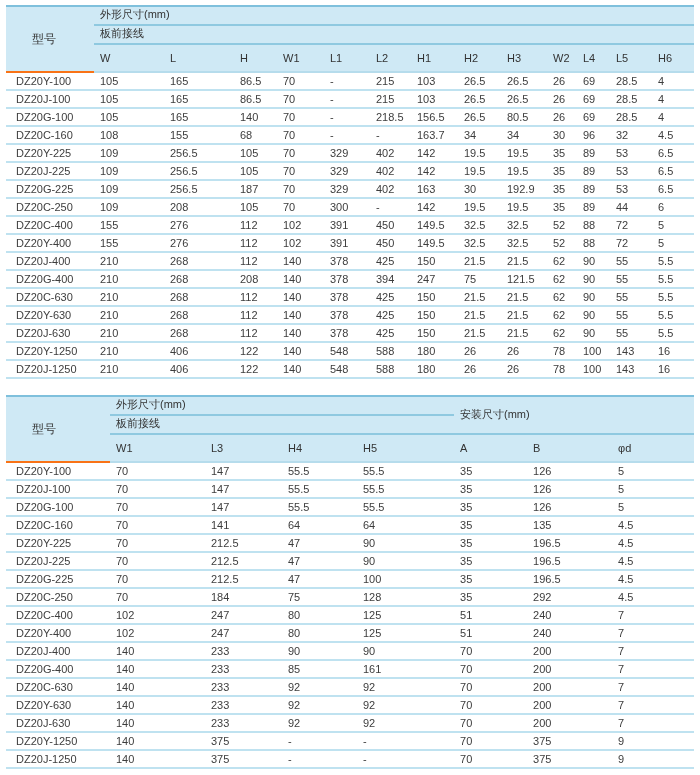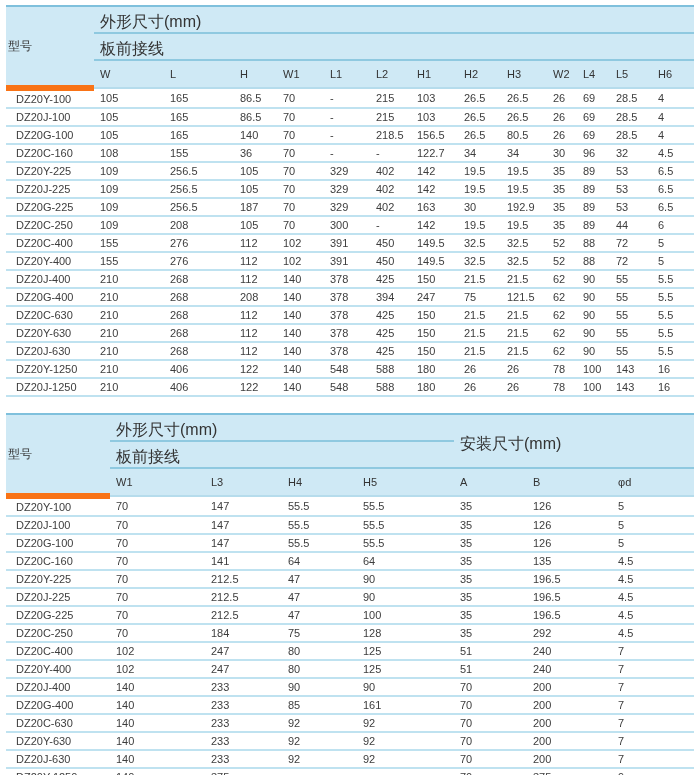--- a/index.html
+++ b/index.html
@@ -23,34 +23,34 @@
   table.spec.t2{ margin-top:16px; }
   thead th{
     background:#cfe9f5;
     font-weight:normal;
     text-align:left;
     color:#333333;
     overflow:hidden;
     white-space:nowrap;
   }
   th.grp{
-    font-size:16px;
-    padding:8px 0 3px 6px;
+    font-size:11px;
+    padding:0 0 3px 6px;
     border-bottom:2px solid #8fc9e0;
     line-height:14px;
   }
   th.mount{
     vertical-align:middle;
     border-bottom:2px solid #8fc9e0;
   }
   th.model-h{
     font-size:12px;
-    padding-left:2px;
+    padding-left:26px;
     vertical-align:middle;
-    border-bottom:6px solid #f97316;
+    border-bottom:2px solid #f97316;
     font-family:Liberation Serif, serif;
   }
   tr.letters th{
     font-size:11px;
     padding:7px 0 7px 6px;
     border-bottom:2px solid #b6dcec;
     line-height:12px;
   }
   tbody td{
     font-size:11px;
@@ -156,25 +156,25 @@
           <td>80.5</td>
           <td>26</td>
           <td>69</td>
           <td>28.5</td>
           <td>4</td>
         </tr>
         <tr>
           <td class="model">DZ20C-160</td>
           <td>108</td>
           <td>155</td>
-          <td>36</td>
-          <td>70</td>
-          <td>-</td>
-          <td>-</td>
-          <td>122.7</td>
+          <td>68</td>
+          <td>70</td>
+          <td>-</td>
+          <td>-</td>
+          <td>163.7</td>
           <td>34</td>
           <td>34</td>
           <td>30</td>
           <td>96</td>
           <td>32</td>
           <td>4.5</td>
         </tr>
         <tr>
           <td class="model">DZ20Y-225</td>
           <td>109</td>

